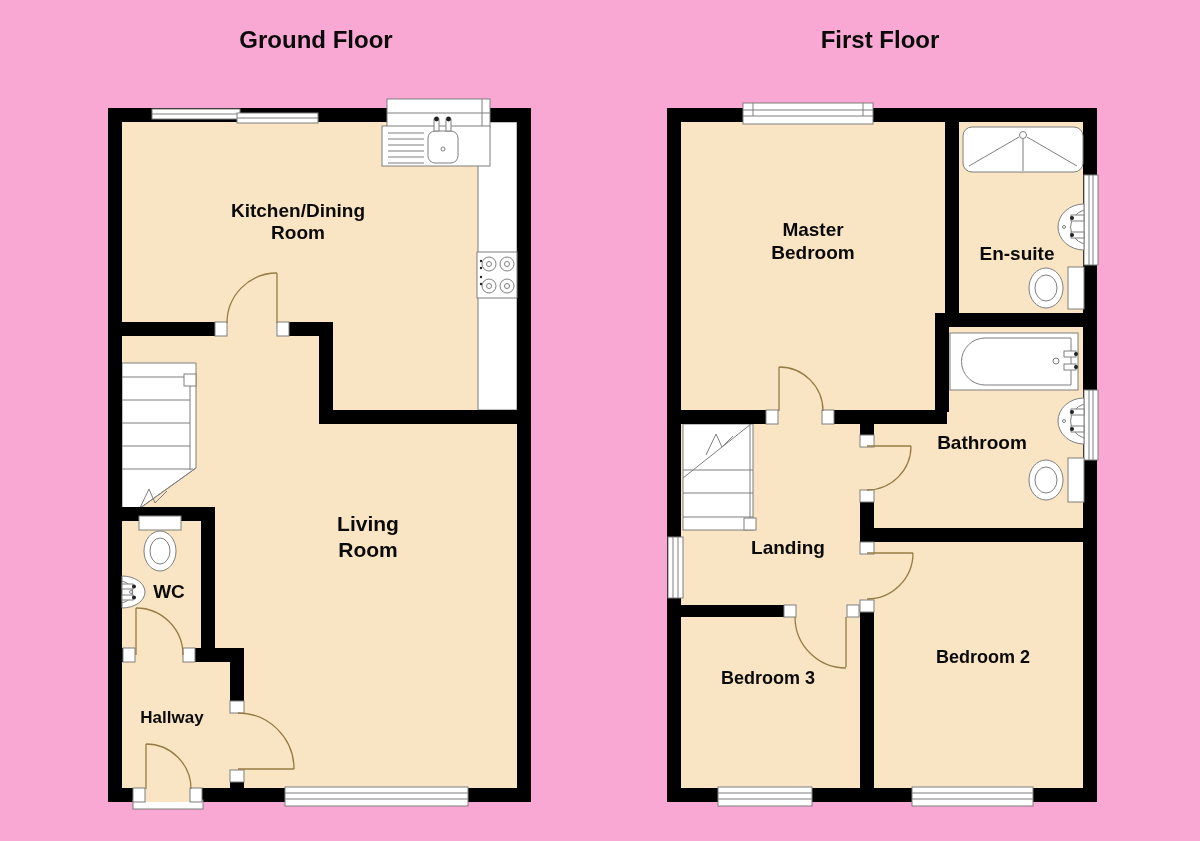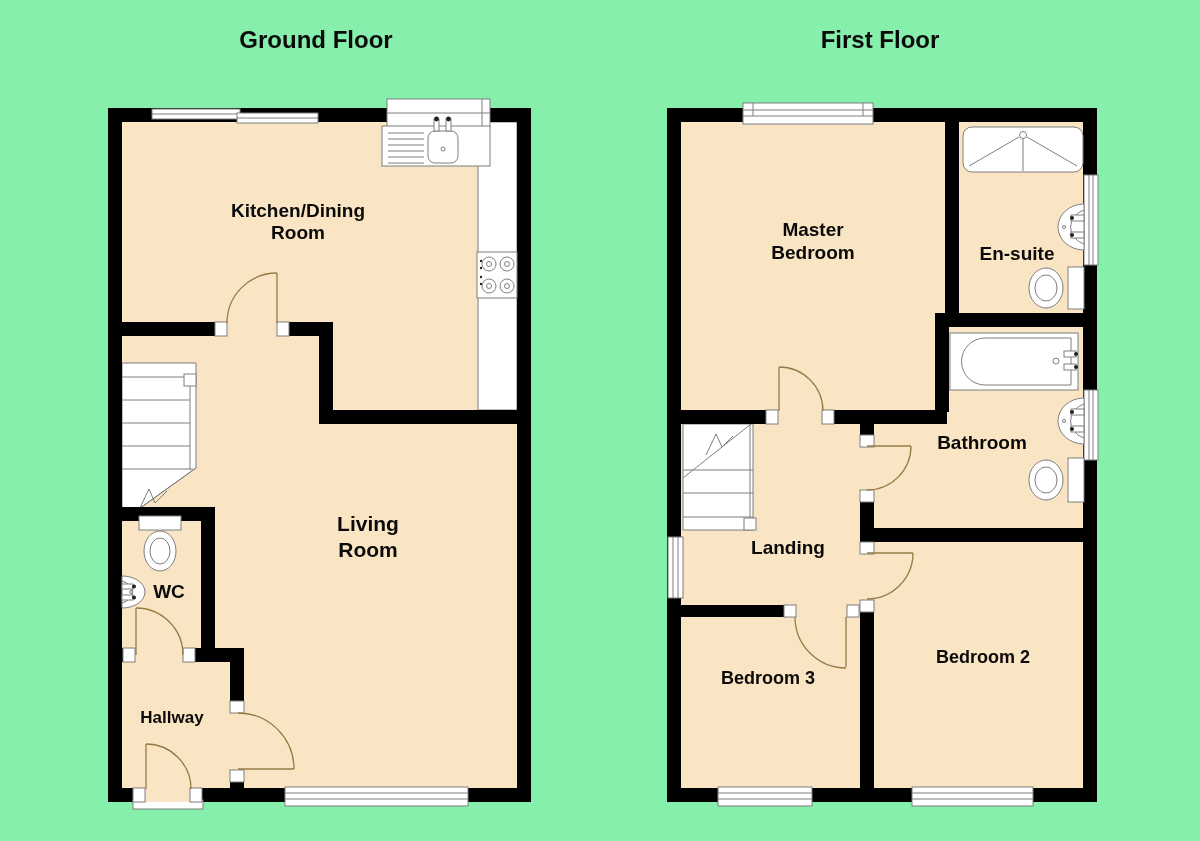--- a/index.html
+++ b/index.html
@@ -1,16 +1,16 @@
 <!DOCTYPE html>
 <html style="--wall: #000000; --floor: #f9e5c3; --outline: #7f7f7f; --door: #967b46;"><head>
 <meta charset="utf-8">
 <style>
   html,body{margin:0;padding:0;background:#ffffff;}
-  #canvas{position:relative;width:1200px;height:841px;background:#86efac;overflow:hidden;}
+  #canvas{position:relative;width:1200px;height:841px;background:#f9a8d4;overflow:hidden;}
   svg{display:block}
   .wall{fill:var(--wall,#000);}
   .floor{fill:var(--floor,#f9e5c3);}
   .opening{fill:var(--floor,#f9e5c3);}
   .white{fill:#ffffff;}
   .fx{fill:#ffffff;stroke:var(--outline,#7f7f7f);stroke-width:1;}
   .ln{fill:none;stroke:var(--outline,#7f7f7f);stroke-width:1;}
   .door{fill:none;stroke:var(--door,#967b46);stroke-width:1.3;}
   .jamb{fill:#ffffff;stroke:var(--outline,#7f7f7f);stroke-width:1;}
   .win{fill:#ffffff;stroke:var(--outline,#7f7f7f);stroke-width:1;}

